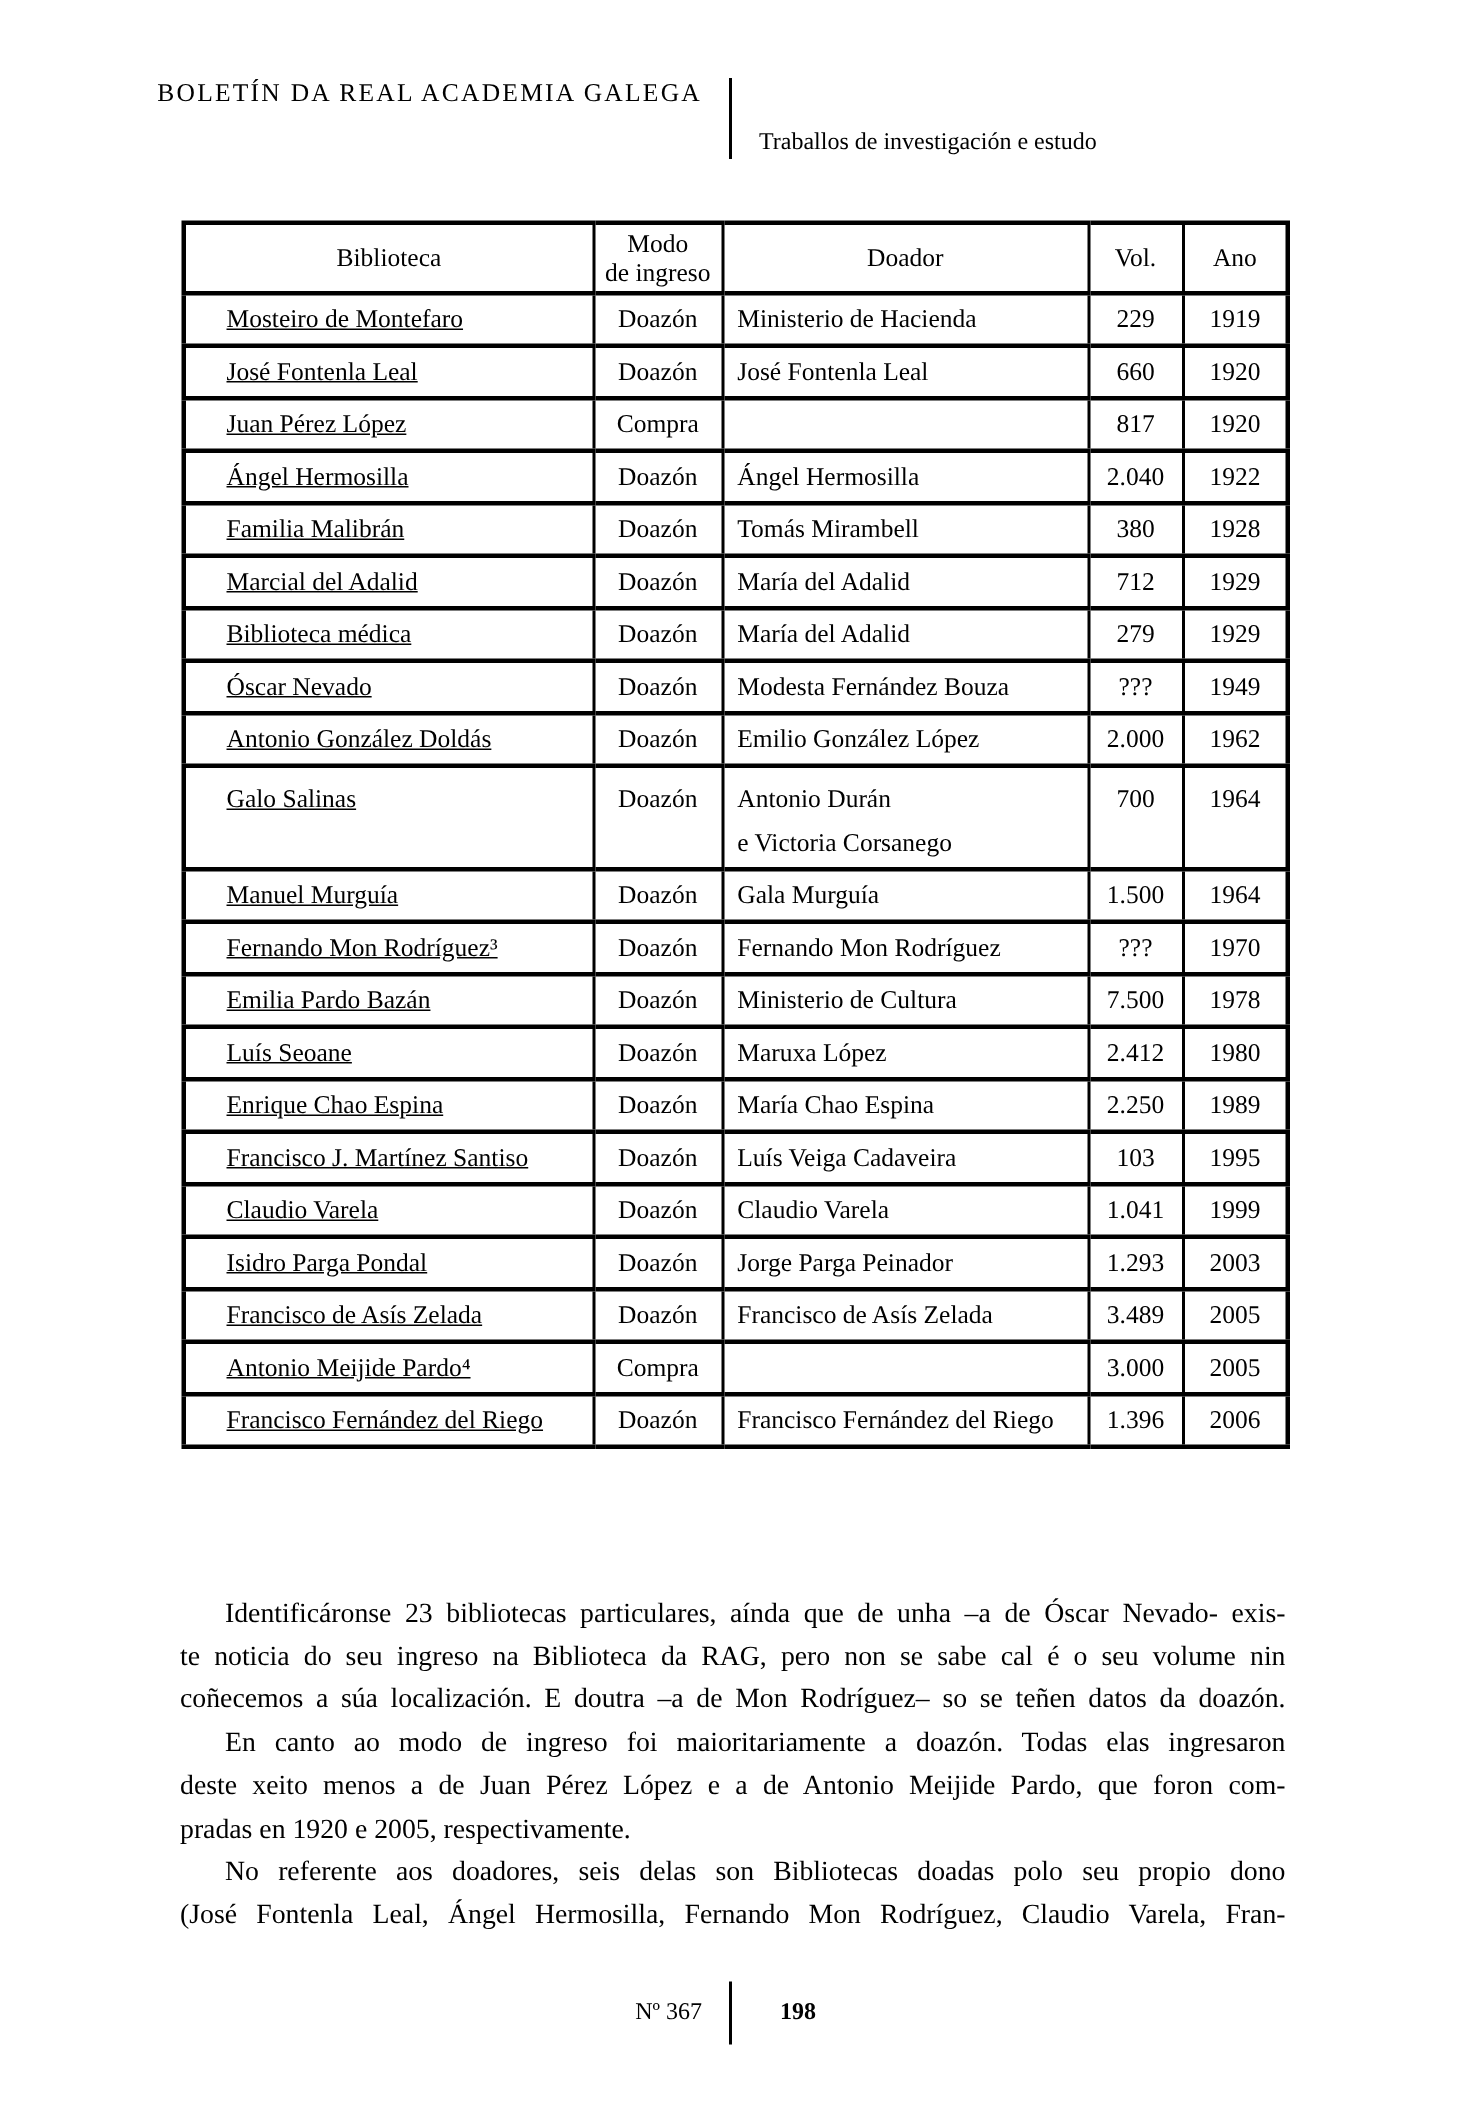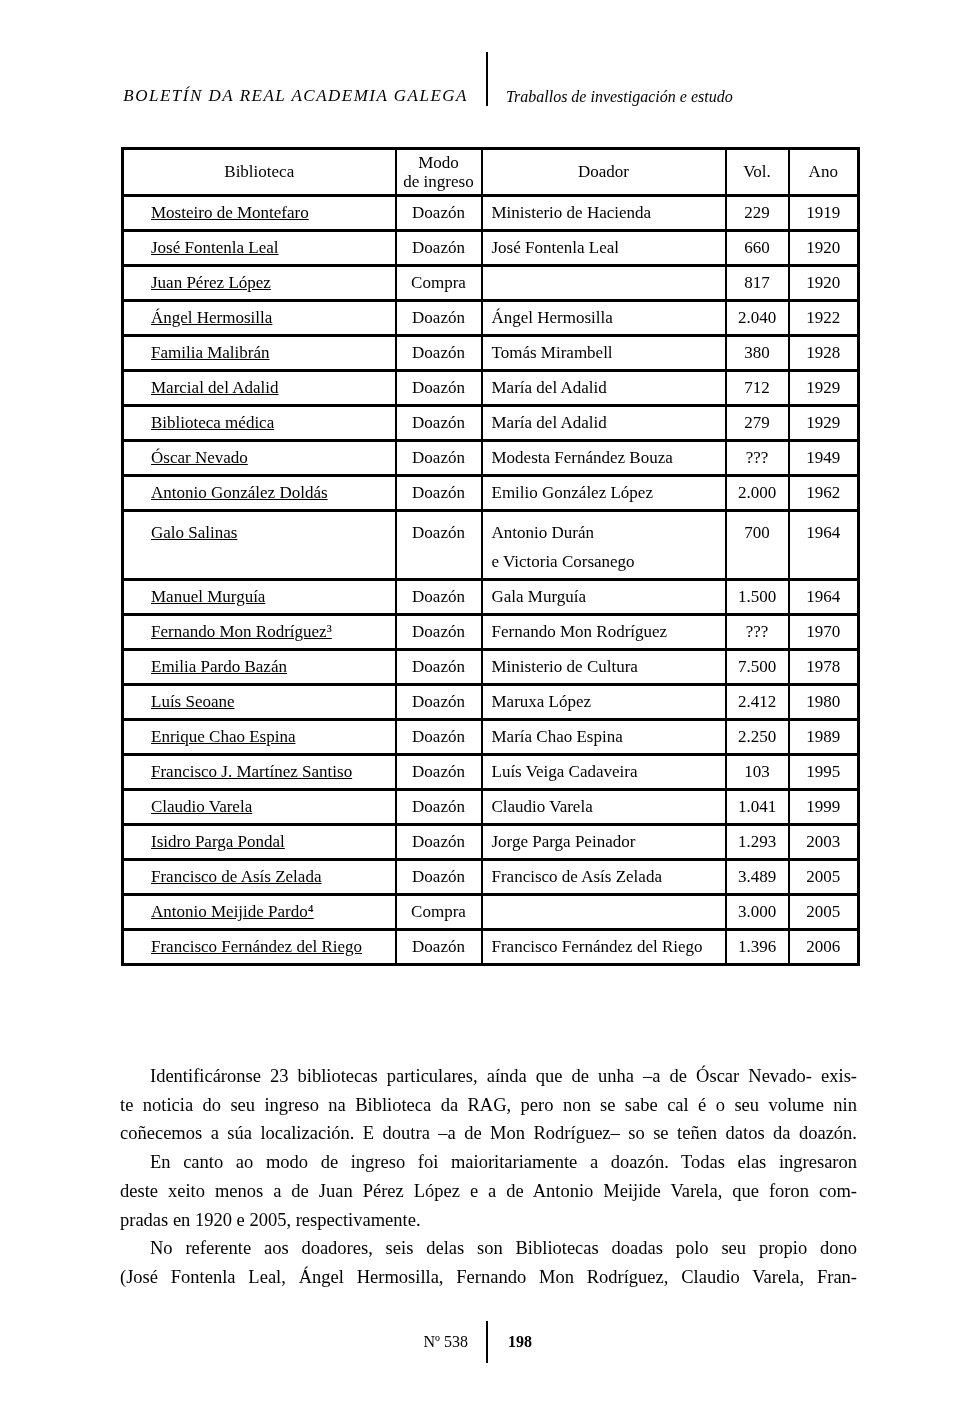--- a/index.html
+++ b/index.html
@@ -8,33 +8,34 @@
     background:#ffffff;
     color:#000;
     font-family:"Liberation Serif", serif;
     position:relative;
     overflow:hidden;
   }
 
   
   .page-header {
     position:absolute; top:52px; left:0; width:791px; height:54px;
-    display:flex; align-items:flex-end;font-style:italic;
+    display:flex; align-items:flex-start;
   }
   .page-header .hdr-left {
     flex:0 0 486px; box-sizing:border-box;
     text-align:right; padding-right:18px;
     font-size:17px; letter-spacing:1.5px;
   }
   .hdr-divider {
     width:2px; height:54px; background:#000; flex:0 0 2px;
   }
   .page-header .hdr-right {
     flex:1; padding-left:18px;
     font-size:16px;
+    margin-top:34px;
   }
 
   
   table.doc-table {
     position:absolute; left:121px; top:147px;
     width:736px;
     border-collapse:collapse;
     table-layout:fixed;
     border:3px solid #000;
   }
@@ -73,21 +74,21 @@
     position:absolute; top:1321px; left:0; width:975px; height:42px;
     display:flex; align-items:center;
   }
   .page-footer .ftr-left {
     flex:0 0 486px; box-sizing:border-box;
     text-align:right; padding-right:18px;
     font-size:16px;
   }
   .ftr-divider { width:2px; height:42px; background:#000; flex:0 0 2px; }
   .page-footer .ftr-right {
-    flex:1; padding-left:20px;
+    flex:1; padding-left:32px;
     font-size:16px; font-weight:bold;
   }
 </style>
 </head>
 <body>
 
 <div class="page-header">
   <div class="hdr-left">BOLETÍN DA REAL ACADEMIA GALEGA</div>
   <div class="hdr-divider"></div>
   <div class="hdr-right">Traballos de investigación e estudo</div>
@@ -261,23 +262,23 @@
         <td class="c-ano">2006</td>
       </tr>
     </tbody>
 </table>
 
 <div class="body-text" id="body-text">
     <div class="text-line just indent">Identificáronse 23 bibliotecas particulares, aínda que de unha –a de Óscar Nevado- exis-</div>
     <div class="text-line just">te noticia do seu ingreso na Biblioteca da RAG, pero non se sabe cal é o seu volume nin</div>
     <div class="text-line just">coñecemos a súa localización. E doutra –a de Mon Rodríguez– so se teñen datos da doazón.</div>
     <div class="text-line just indent">En canto ao modo de ingreso foi maioritariamente a doazón. Todas elas ingresaron</div>
-    <div class="text-line just">deste xeito menos a de Juan Pérez López e a de Antonio Meijide Varela, que foron com-</div>
+    <div class="text-line just">deste xeito menos a de Juan Pérez López e a de Antonio Meijide Pardo, que foron com-</div>
     <div class="text-line">pradas en 1920 e 2005, respectivamente.</div>
     <div class="text-line just indent">No referente aos doadores, seis delas son Bibliotecas doadas polo seu propio dono</div>
     <div class="text-line just">(José Fontenla Leal, Ángel Hermosilla, Fernando Mon Rodríguez, Claudio Varela, Fran-</div>
   </div>
 
 <div class="page-footer">
-  <div class="ftr-left">Nº 538</div>
+  <div class="ftr-left">Nº 367</div>
   <div class="ftr-divider"></div>
   <div class="ftr-right">198</div>
 </div>
 
 </body></html>

